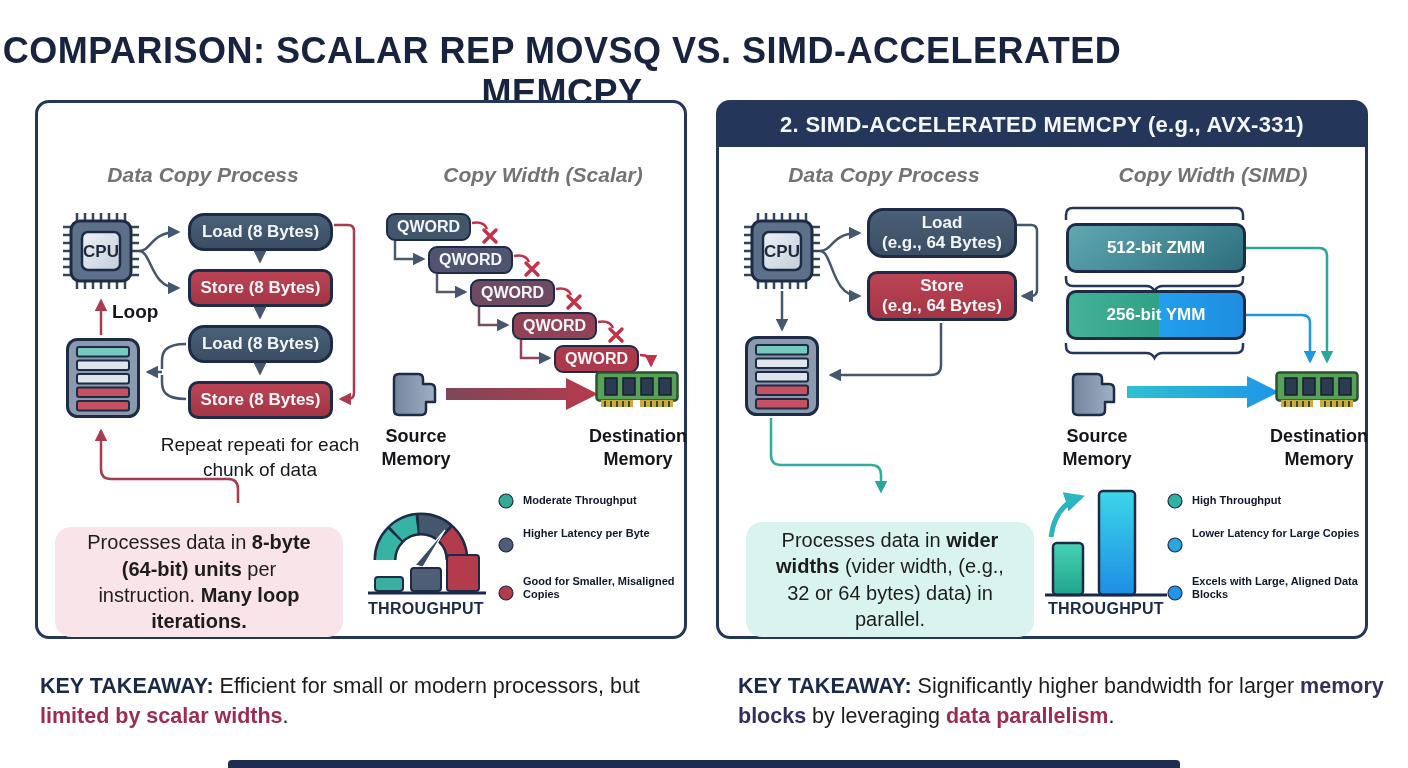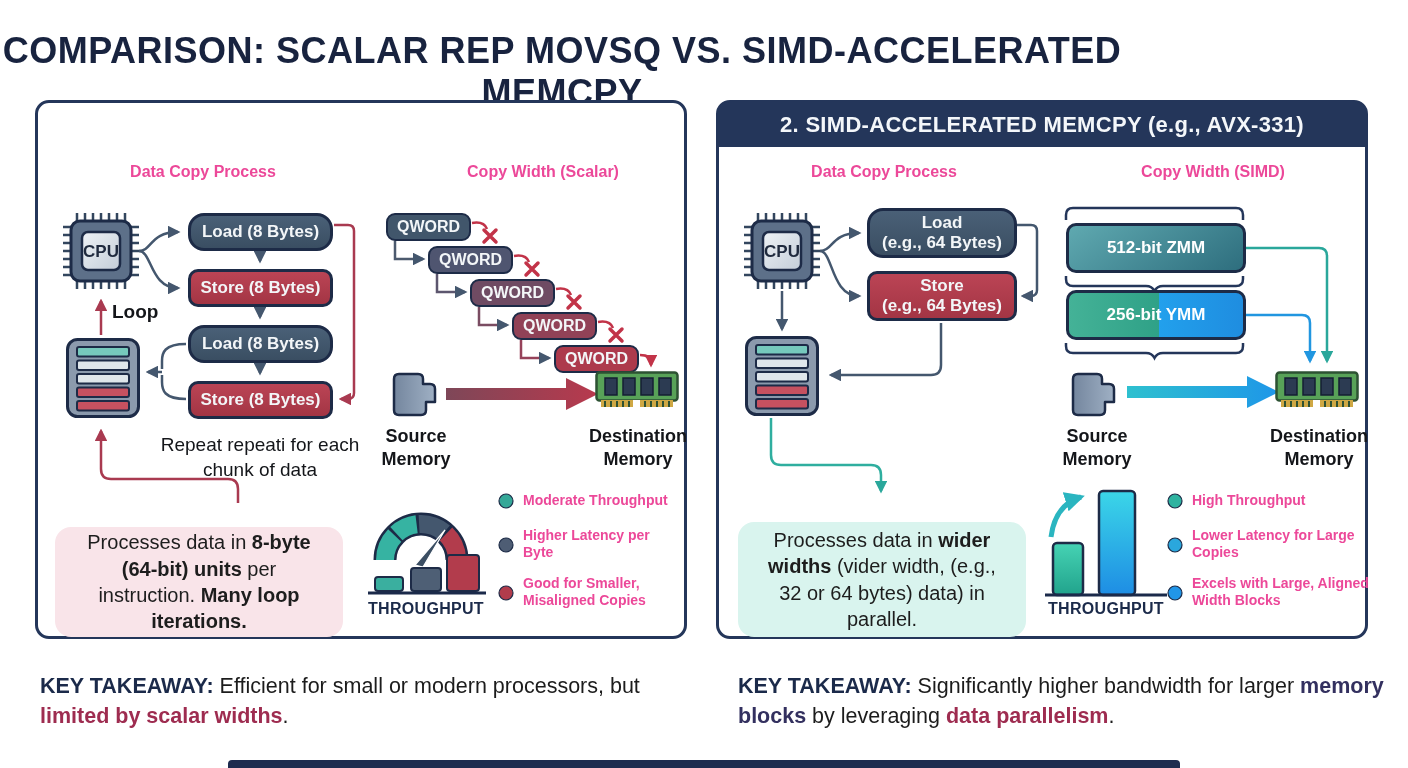--- a/index.html
+++ b/index.html
@@ -10,21 +10,21 @@
     font-size:36px; font-weight:800; color:#18233f; letter-spacing:.5px; }
 
   .panel { position:absolute; top:100px; width:652px; height:539px; background:#fff;
     border:3px solid #24365a; border-radius:14px; }
   .panel-left { left:35px; }
   .panel-right { left:716px; }
   .panel-header { position:absolute; top:-1px; left:-1px; width:calc(100% + 2px); height:45px;
     background:#24365a; border-radius:11px 11px 0 0; display:flex; align-items:center; justify-content:center;
     color:#f4f7fa; font-size:22px; font-weight:700; letter-spacing:.3px; }
 
-  .col-title { position:absolute; font-size:16px; font-weight:700; color:#ec4899; text-align:center; }
+  .col-title { position:absolute; font-size:21px; font-weight:700; color:#737373; text-align:center;font-style:italic; }
 
   .flowbox { position:absolute; display:flex; align-items:center; justify-content:center; text-align:center;
     color:#f3f6f8; font-weight:600; border:3px solid #1d2b47; border-radius:10px; line-height:1.15; }
   .slate { background:linear-gradient(180deg,#4a6077,#3a4e62);border-radius:16px; }
   .crimson { background:linear-gradient(180deg,#bb4455,#a33544); }
   .qword { font-size:16px; border-radius:9px; border-width:2.5px; }
 
   .icon-wrap { position:absolute; }
 
   .note-box { position:absolute; border-radius:16px; font-size:20px; color:#1d1d1d;
@@ -34,21 +34,21 @@
   .note-box b { font-weight:700; }
 
   .plain-label { position:absolute; font-size:18px; color:#14161a; text-align:center; line-height:1.25; font-weight:700; }
   .loop-label { position:absolute; font-size:19px; font-weight:600; color:#14161a; }
   .repeat-note { position:absolute; font-size:19px; color:#14161a; text-align:center; line-height:1.3; }
 
   .throughput-label { position:absolute; font-size:16px; font-weight:800; color:#1b2a4a; text-align:center; letter-spacing:.3px; }
 
   .legend-item { position:absolute; display:flex; gap:9px; }
   .legend-item svg { flex:0 0 auto; margin-top:2px; }
-  .legend-text { font-size:14px; font-weight:600; color:#ec4899; line-height:1.18; }
+  .legend-text { font-size:11px; font-weight:600; color:#0f172a; line-height:1.18; }
 
   .takeaway { position:absolute; top:672px; font-size:21.5px; color:#1c1c1c; line-height:1.38; }
   .tk-label { font-weight:800; color:#1b2a4a; }
   .tk-accent { font-weight:700; color:#9e2c50; }
   .tk-strong { font-weight:700; color:#33305f; }
 
   .overlay { position:absolute; left:0; top:0; pointer-events:none; }
 
   .simd-reg { position:absolute; display:flex; align-items:center; justify-content:center;
     color:#fff; font-size:17px; font-weight:600; border:3px solid #1d2b47; border-radius:10px; }
@@ -374,21 +374,21 @@
         <g fill="#2c3b52" stroke="#141f33" stroke-width="1.5">
           <rect x="10" y="7" width="12" height="17"></rect>
             <rect x="28" y="7" width="12" height="17"></rect>
           <rect x="46" y="7" width="12" height="17"></rect>
             <rect x="64" y="7" width="12" height="17"></rect>
         </g>
       </svg>
     </div>
     <div class="plain-label" style="left:535px; top:322px; width:130px;">Destination Memory</div>
 
-    <div class="note-box note-mint" style="left:19px; top:395px; width:288px; height:115px;">
+    <div class="note-box note-mint" style="left:27px; top:395px; width:288px; height:115px;">
       <span><span>Processes data in </span><b>wider widths</b><span> (vider width, (e.g., 32 or 64 bytes) data) in parallel.</span></span>
     </div>
 
     <div class="throughput-label" style="left:322px; top:497px; width:130px;">THROUGHPUT</div>
 
     <div class="legend-item" style="left:448px; top:388px; align-items:center;">
       <svg width="16" height="16" viewBox="0 0 16 16">
           <circle cx="8" cy="8" r="7" stroke="#1d2b47" stroke-width="1.2" fill="#2eb3a0"></circle>
         </svg>
       <span class="legend-text" style="white-space:nowrap;">High Throughput</span>
@@ -396,21 +396,21 @@
     <div class="legend-item" style="left:448px; top:424px;">
       <svg width="16" height="16" viewBox="0 0 16 16" style="margin-top:10px;">
           <circle cx="8" cy="8" r="7" stroke="#1d2b47" stroke-width="1.2" fill="#2aa7dd"></circle>
         </svg>
       <span class="legend-text" style="width:170px;">Lower Latency for Large Copies</span>
     </div>
     <div class="legend-item" style="left:448px; top:472px;">
       <svg width="16" height="16" viewBox="0 0 16 16" style="margin-top:10px;">
           <circle cx="8" cy="8" r="7" stroke="#1d2b47" stroke-width="1.2" fill="#2196e8"></circle>
         </svg>
-      <span class="legend-text" style="width:180px;">Excels with Large, Aligned Width Blocks</span>
+      <span class="legend-text" style="width:180px;">Excels with Large, Aligned Data Blocks</span>
     </div>
   </div>
 
   <div class="takeaway" style="left:40px; width:665px;">
     <span class="tk-label">KEY TAKEAWAY:</span><span> Efficient for small or modern processors, but </span><span class="tk-accent">limited by scalar widths</span><span>.</span>
   </div>
   <div class="takeaway" style="left:738px; width:660px;">
     <span class="tk-label">KEY TAKEAWAY:</span><span> Significantly higher bandwidth for larger </span><span class="tk-strong">memory blocks</span><span> by leveraging </span><span class="tk-accent">data parallelism</span><span>.</span>
   </div>
 

